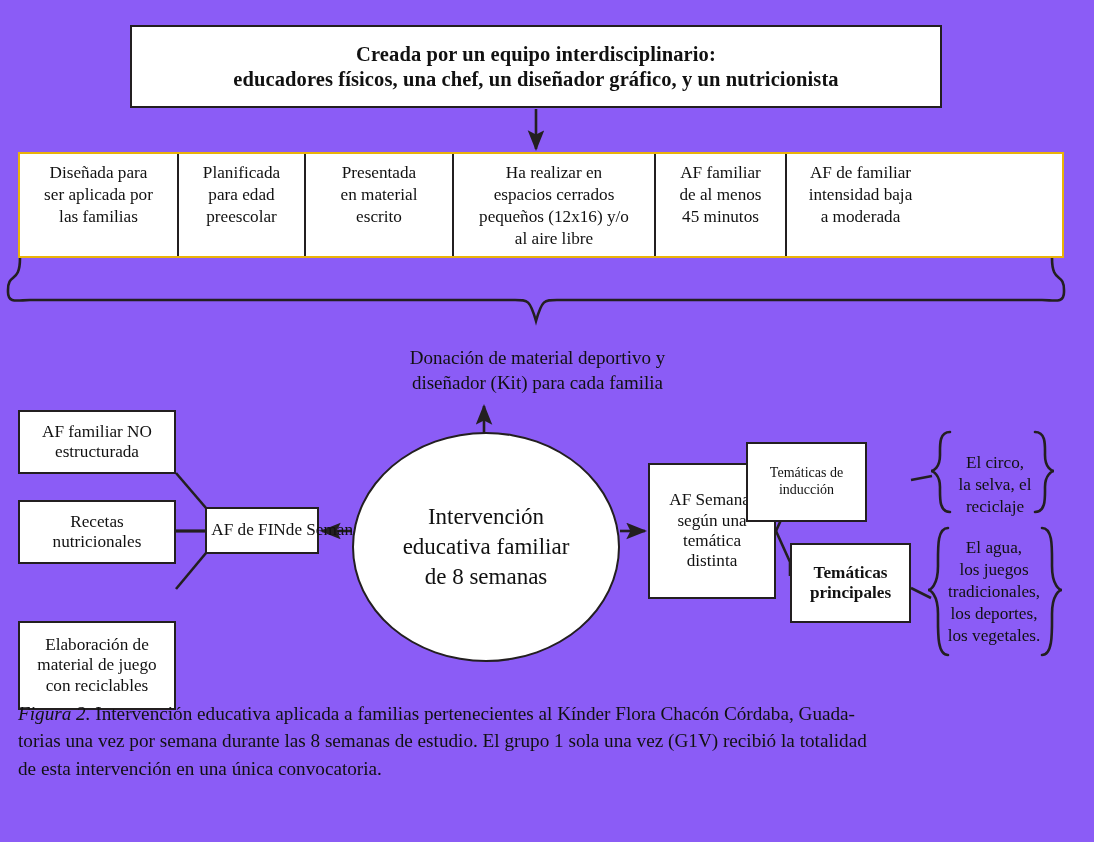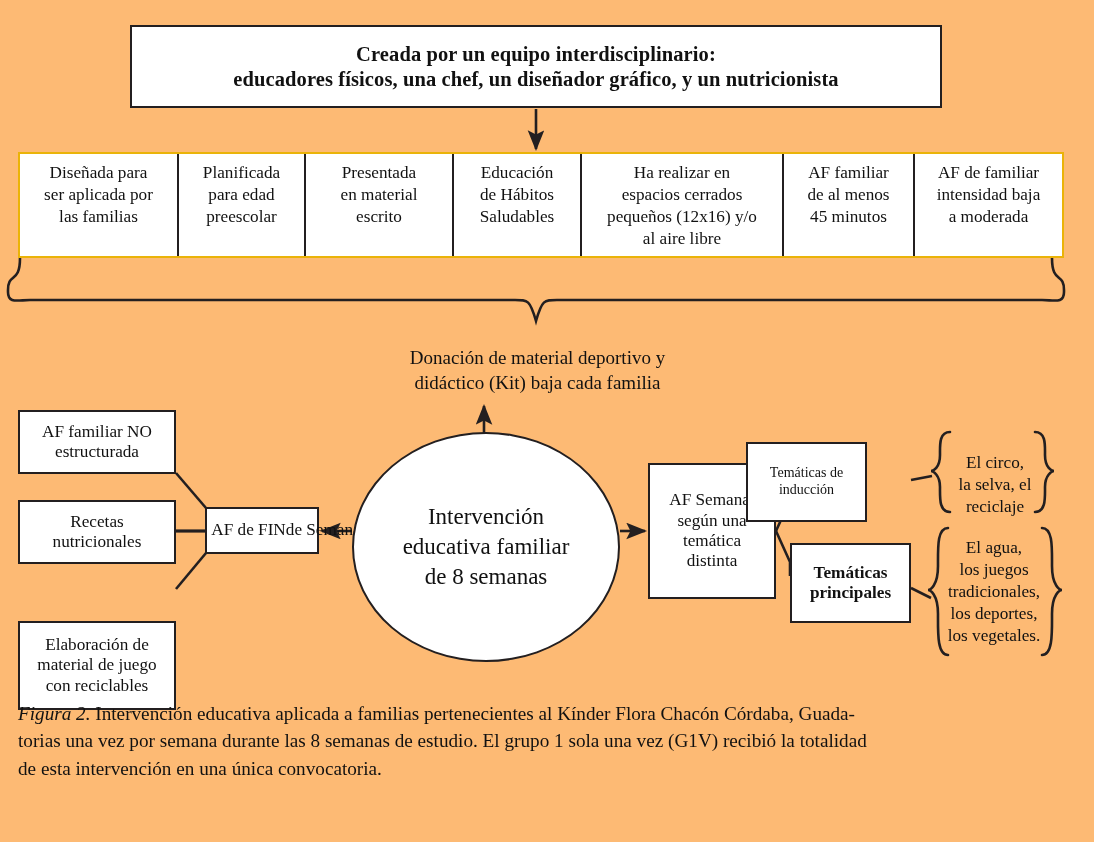--- a/index.html
+++ b/index.html
@@ -9,21 +9,21 @@
     background: #ffffff;
   }
   body {
     font-family: "Liberation Serif", "DejaVu Serif", serif;
     color: #1a1a1a;
   }
   #page {
     position: relative;
     width: 1094px;
     height: 842px;
-    background: #fdba74;
+    background: #8b5cf6;
     overflow: hidden;
   }
   #svg-layer {
     position: absolute;
     left: 0;
     top: 0;
     width: 1094px;
     height: 842px;
   }
   .box {
@@ -243,27 +243,20 @@
         <span class="line">preescolar</span>
       </div>
     </div>
     <div class="attr-cell" style="width:148px">
       <div>
         <span class="line">Presentada</span>
         <span class="line">en material</span>
         <span class="line">escrito</span>
       </div>
     </div>
-    <div class="attr-cell" style="width:128px">
-      <div>
-        <span class="line">Educación</span>
-        <span class="line">de Hábitos</span>
-        <span class="line">Saludables</span>
-      </div>
-    </div>
     <div class="attr-cell" style="width:202px">
       <div>
         <span class="line">Ha realizar en</span>
         <span class="line">espacios cerrados</span>
         <span class="line">pequeños (12x16) y/o</span>
         <span class="line">al aire libre</span>
       </div>
     </div>
     <div class="attr-cell" style="width:131px">
       <div>
@@ -276,21 +269,21 @@
       <div>
         <span class="line">AF de familiar</span>
         <span class="line">intensidad baja</span>
         <span class="line">a moderada</span>
       </div>
     </div>
   </div>
 
   <div class="plain-text" id="donation-text">
     <span class="line">Donación de material deportivo y</span>
-    <span class="line">didáctico (Kit) baja cada familia</span>
+    <span class="line">diseñador (Kit) para cada familia</span>
   </div>
 
   <div class="box" id="lbox-0">
     <span class="line">AF familiar NO</span>
     <span class="line">estructurada</span>
   </div>
   <div class="box" id="lbox-1">
     <span class="line">Recetas</span>
     <span class="line">nutricionales</span>
   </div>

